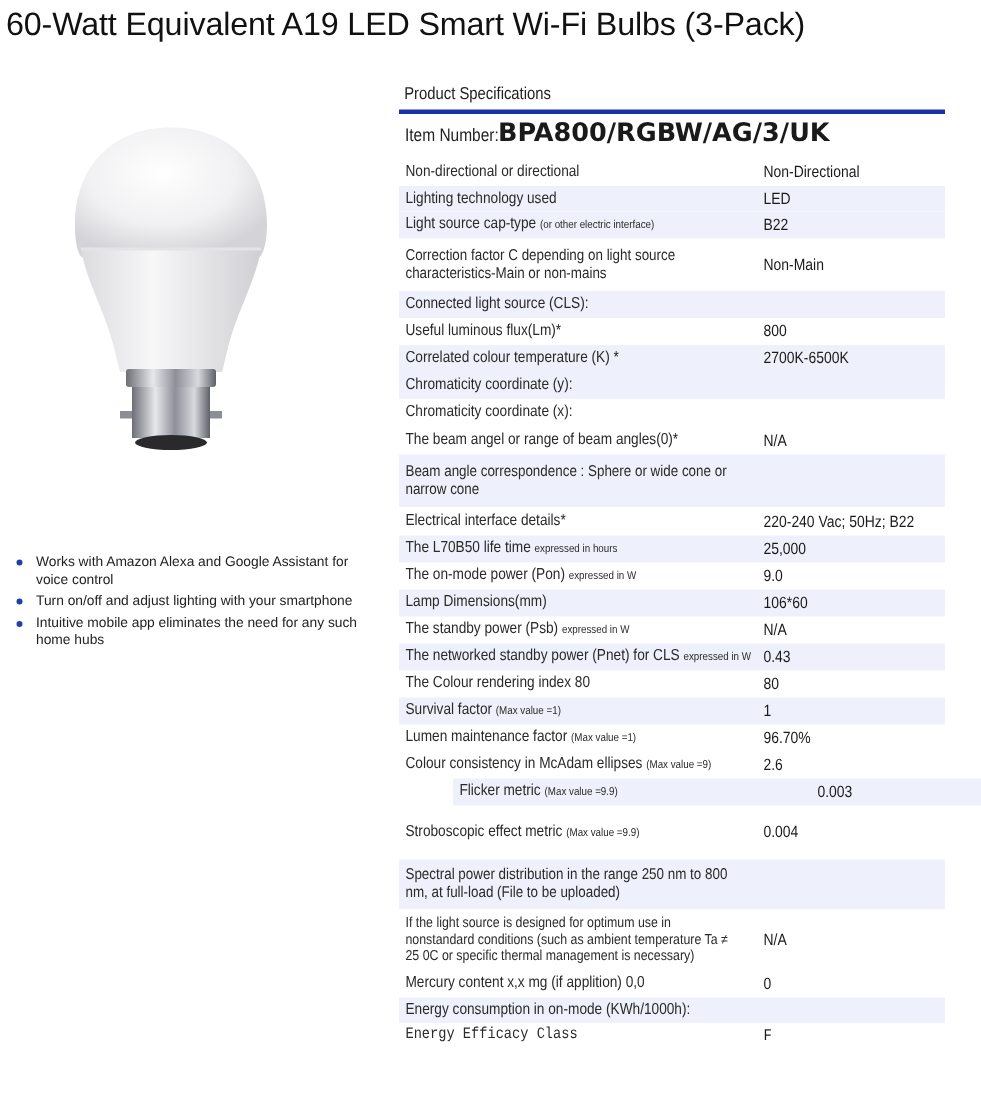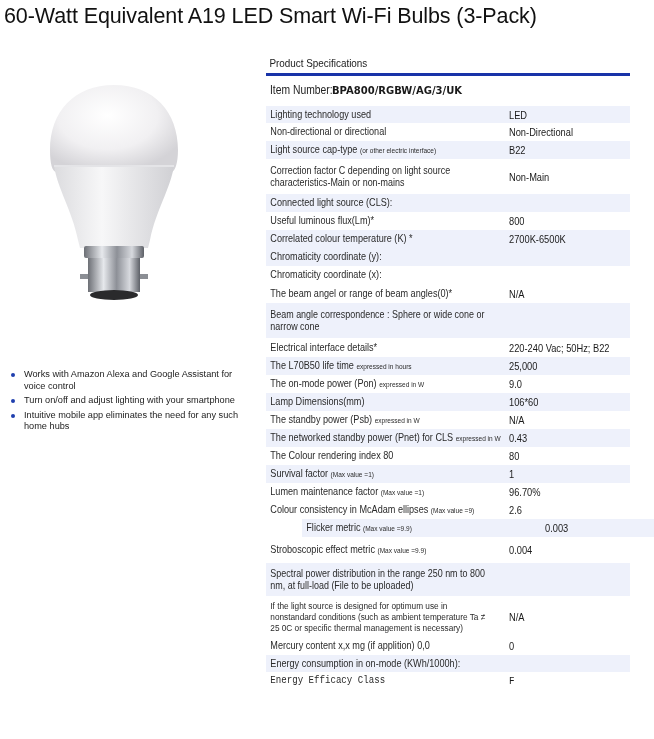--- a/index.html
+++ b/index.html
@@ -40,21 +40,21 @@
   }
   .specs-rule { height: 3px; background: #1833a8; margin-top: 1px; }
   .item-number {
     height: 26px; line-height: 26px; padding-left: 4px; white-space: nowrap;
   }
   .item-number .lbl {
     font-size: 12px; color: #222; display: inline-block;
     transform: scaleX(0.86); transform-origin: left center; width: 62px;
   }
   .item-number .val {
-    font-family: "DejaVu Sans", sans-serif; font-weight: 700; font-size: 10px; color: #1a1a1a;
+    font-family: "DejaVu Sans", sans-serif; font-weight: 700; font-size: 17px; color: #1a1a1a;
   }
 
   .rows { position: absolute; left: 0; top: 50px; width: 364px; }
   .row { position: relative; width: 364px; display: flex; align-items: center; }
   .row.shaded { background: #eef1fb; }
   .row .k {
     width: 240px; padding-left: 5px; font-size: 10.6px; line-height: 11.5px; color: #2a2a2a;
     transform: scaleX(0.86); transform-origin: left center; white-space: nowrap;
   }
   .row .k .small { font-size: 7.6px; }
@@ -108,28 +108,28 @@
   <li><span class="dot"></span><span>Intuitive mobile app eliminates the need for any such home hubs</span></li>
 </ul>
 
 <section class="specs">
   <div class="specs-header">Product Specifications</div>
   <div class="specs-rule"></div>
   <div class="item-number">
     <span class="lbl">Item Number:</span><span class="val">BPA800/RGBW/AG/3/UK</span>
   </div>
   <div class="rows" id="spec-rows">
+      <div class="row" style="height: 18px;">
+        <div class="k"><span>Non-directional or directional</span></div>
+        <div class="v">Non-Directional</div>
+      </div>
       <div class="row shaded" style="height: 17px;">
         <div class="k"><span>Lighting technology used</span></div>
         <div class="v">LED</div>
       </div>
-      <div class="row" style="height: 18px;">
-        <div class="k"><span>Non-directional or directional</span></div>
-        <div class="v">Non-Directional</div>
-      </div>
       <div class="row shaded" style="height: 18px;">
         <div class="k"><span>Light source cap-type</span> <span class="small">(or other electric interface)</span></div>
         <div class="v">B22</div>
       </div>
       <div class="row" style="height: 35px;">
         <div class="k multi "><span>Correction factor C depending on light source characteristics-Main or non-mains</span></div>
         <div class="v">Non-Main</div>
       </div>
       <div class="row shaded" style="height: 18px;">
         <div class="k"><span>Connected light source (CLS):</span></div>
@@ -196,21 +196,21 @@
         <div class="v">96.70%</div>
       </div>
       <div class="row" style="height: 18px;">
         <div class="k"><span>Colour consistency in McAdam ellipses</span> <span class="small">(Max value =9)</span></div>
         <div class="v">2.6</div>
       </div>
       <div class="row shaded" style="height: 18px; margin-left: 36px;">
         <div class="k"><span>Flicker metric</span> <span class="small">(Max value =9.9)</span></div>
         <div class="v">0.003</div>
       </div>
-      <div class="row" style="height: 26px;">
+      <div class="row" style="height: 36px;">
         <div class="k"><span>Stroboscopic effect metric</span> <span class="small">(Max value =9.9)</span></div>
         <div class="v">0.004</div>
       </div>
       <div class="row shaded" style="height: 33px;">
         <div class="k multi "><span>Spectral power distribution in the range 250 nm to 800 nm, at full-load (File to be uploaded)</span></div>
         <div class="v"></div>
       </div>
       <div class="row" style="height: 41px;">
         <div class="k multi sm"><span>If the light source is designed for optimum use in nonstandard conditions (such as ambient temperature Ta ≠ 25 0C or specific thermal management is necessary)</span></div>
         <div class="v">N/A</div>

